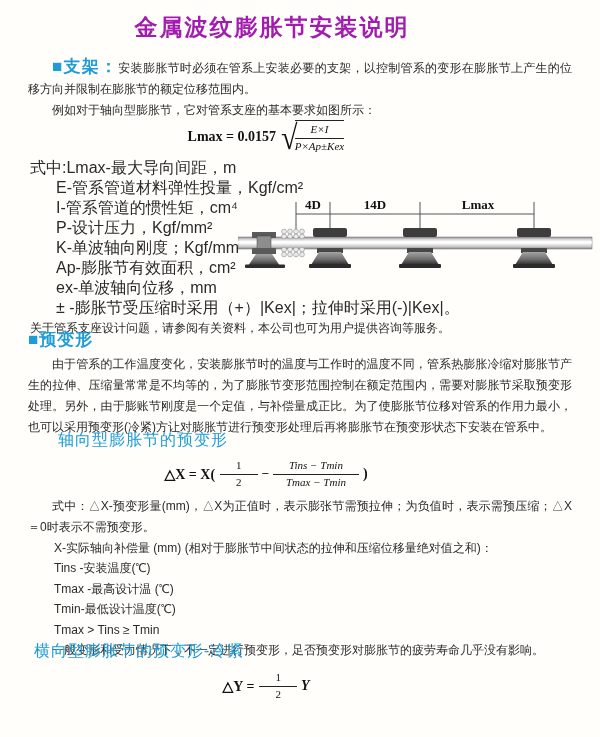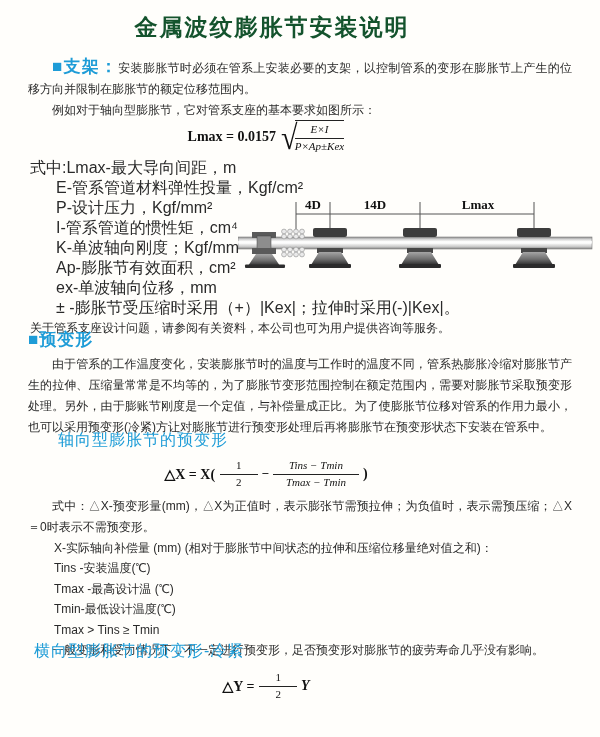--- a/index.html
+++ b/index.html
@@ -3,21 +3,21 @@
 <meta charset="utf-8">
 <style>
   html,body { margin:0; padding:0; background:#ffffff; }
   .page {
     position:relative; width:600px; height:737px; overflow:hidden;
     background:#fffefb; font-family:"Liberation Sans", sans-serif; color:#222;
   }
   .blk { position:absolute; }
   .title {
     width:544px; text-align:center; font-size:23px; font-weight:bold;
-    color:#14532d; letter-spacing:2px;
+    color:#a21caf; letter-spacing:2px;
   }
   .body-txt { font-size:12px; line-height:21px; color:#2a2a2a; text-align:justify; margin:0; }
   .indent { text-indent:24px; }
   .sec-head-inline { font-size:17px; font-weight:bold; color:#1e9cd7; letter-spacing:1px; }
   .sec-head { font-size:17px; font-weight:bold; color:#1e9cd7; letter-spacing:1px; margin:0; }
   .sub-head { font-size:16px; font-weight:normal; color:#1e9cd7; letter-spacing:1px; margin:0; }
 
   
   .formula { width:532px; text-align:center; font-family:"Liberation Serif", serif; color:#111; }
   .f-row { display:inline-flex; align-items:center; }
@@ -65,22 +65,22 @@
           <span class="den">P×Ap±Kex</span>
         </span>
       </span>
     </span>
   </div>
 
   <div class="blk" style="top:158px; left:30px; width:544px;">
     <ul class="defs">
       <li>式中:Lmax-最大导向间距，m</li>
       <li>E-管系管道材料弹性投量，Kgf/cm²</li>
+      <li>I-管系管道的惯性矩，cm⁴</li>
       <li>P-设计压力，Kgf/mm²</li>
-      <li>I-管系管道的惯性矩，cm⁴</li>
       <li>K-单波轴向刚度；Kgf/mm</li>
       <li>Ap-膨胀节有效面积，cm²</li>
       <li>ex-单波轴向位移，mm</li>
       <li>± -膨胀节受压缩时采用（+）|Kex|；拉伸时采用(-)|Kex|。</li>
     </ul>
     <p class="body-txt" style="line-height:20px;">关于管系支座设计问题，请参阅有关资料，本公司也可为用户提供咨询等服务。</p>
   </div>
 
   <div class="diagram">
     <svg width="358" height="96" viewBox="0 0 358 96" xmlns="http://www.w3.org/2000/svg">

